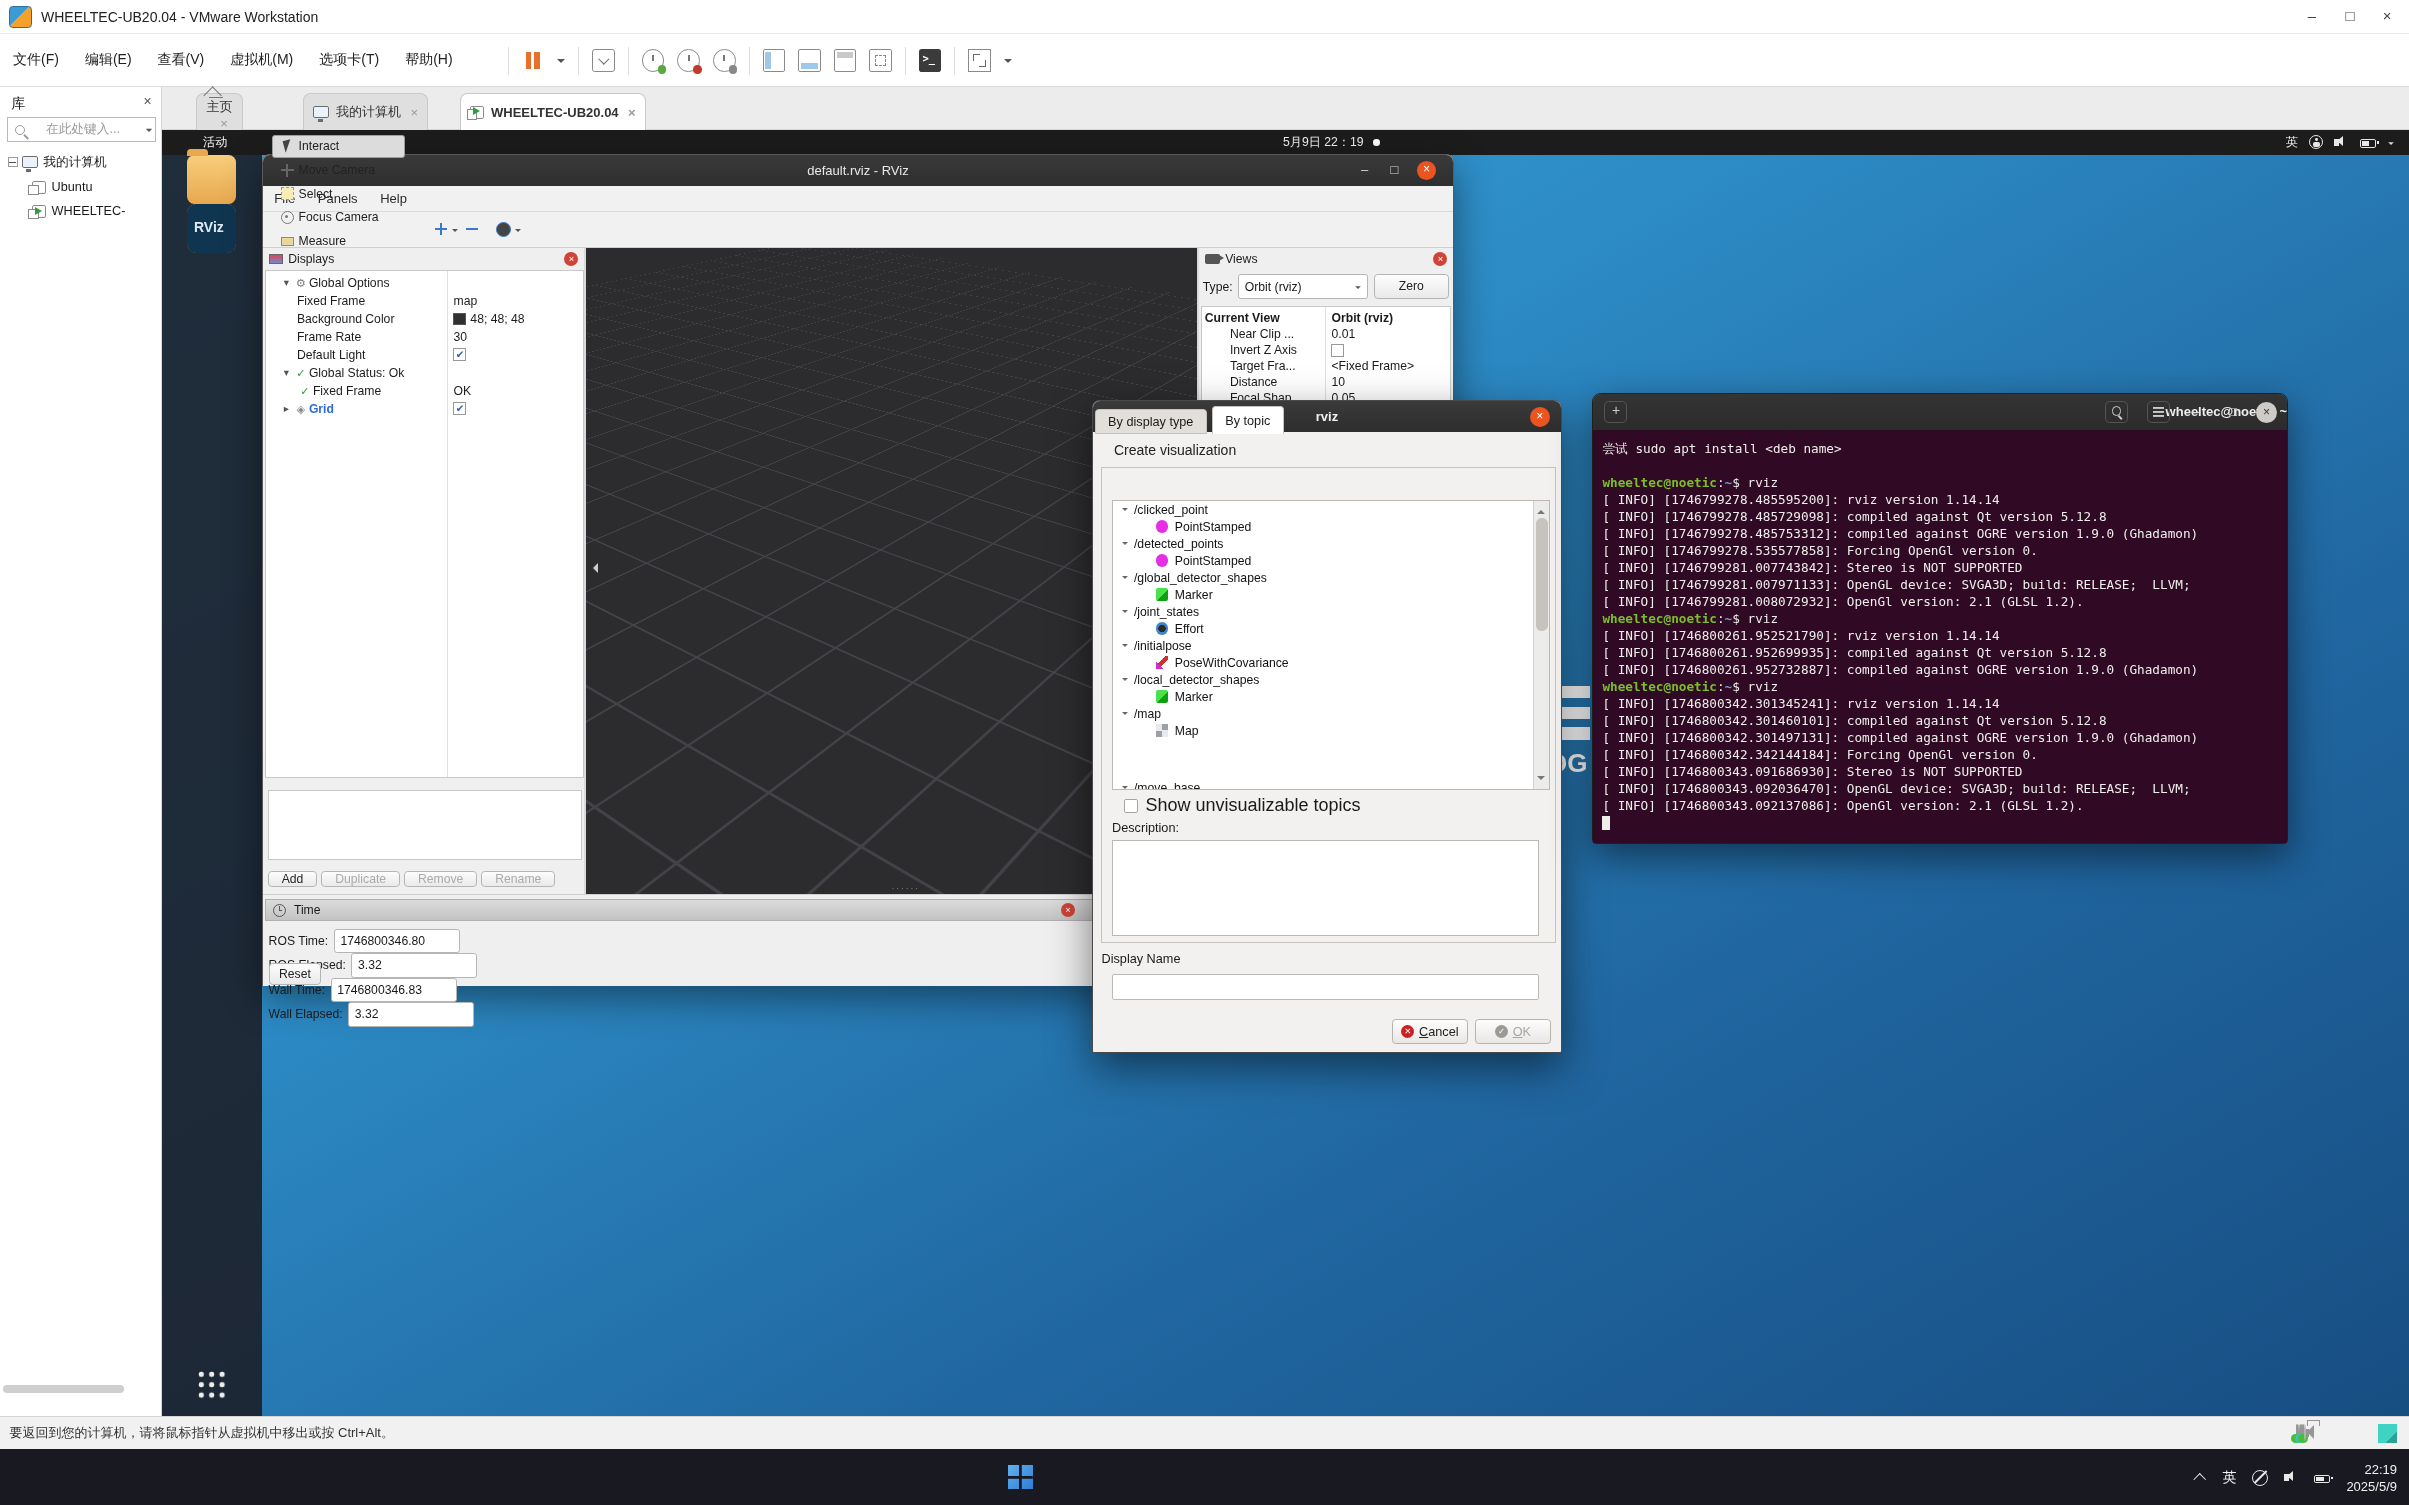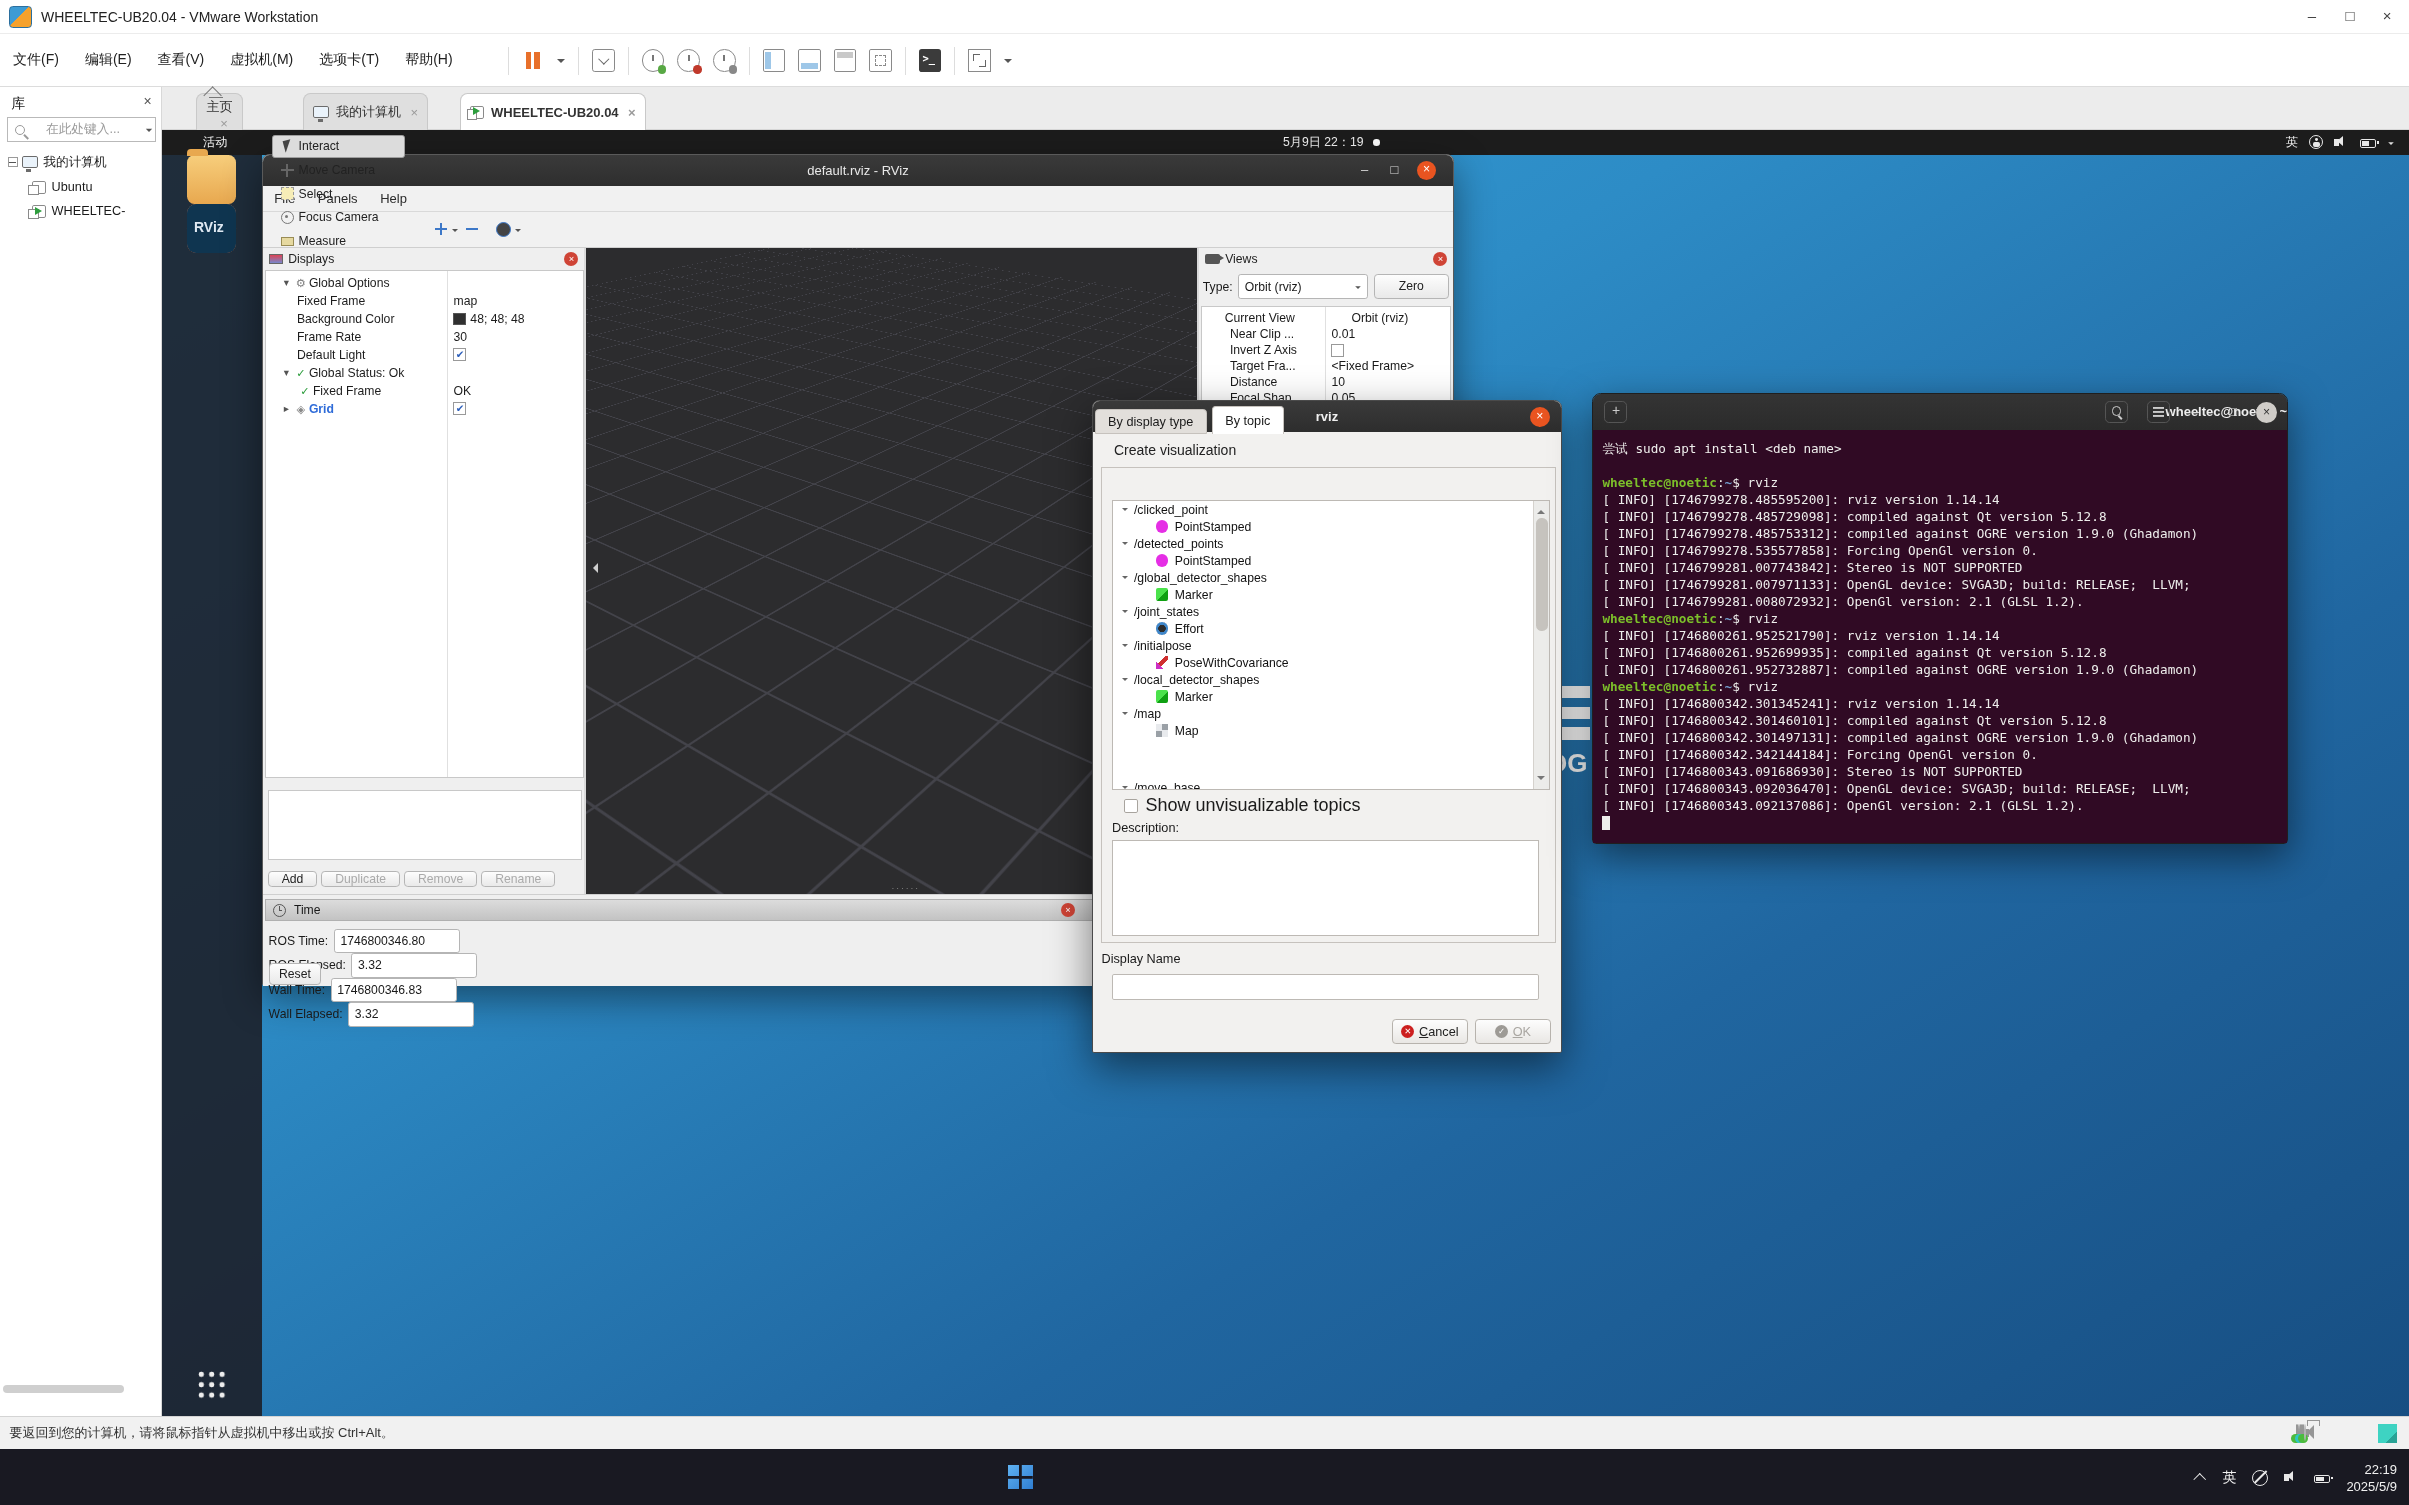--- a/index.html
+++ b/index.html
@@ -196,21 +196,21 @@
   #views-type-row { position:absolute; left:3.8px; top:26px; right:3.8px; height:26px; display:flex; align-items:center; gap:5.6px; font-size:12.2px; }
   #type-combo { width:130px; height:24.5px; background:#fff; border:0.9px solid #b5b5b5; border-radius:2.8px; display:flex; align-items:center; padding:0 5.6px; }
   #type-combo .cv { flex:1; font-size:12.2px; }
   #type-combo .caret { transform:scale(.7); }
   #zero-btn { width:75px; height:24.5px; background:linear-gradient(#fdfdfd,#e9e9e9); border:0.9px solid #b5b5b5; border-radius:3.8px; text-align:center; line-height:22.6px; font-size:12.2px; color:#222; }
   #views-tree { position:absolute; left:1.9px; top:58px; width:250px; bottom:0; background:#fff; border:0.9px solid #c8c8c8; padding-top:3.8px; }
   #views-tree::before { content:""; position:absolute; left:123px; top:0; bottom:0; width:0.9px; background:#e0e0e0; }
   .vrow { display:flex; height:16px; line-height:16px; font-size:12.2px; }
   .vrow .cell-label { width:123px; display:flex; padding-left:2.8px; }
   .vrow:not([data-exp]) .cell-label { padding-left:28px; }
-  .vrow[data-b="1"] { font-weight:normal;margin-left:20px; }
+  .vrow[data-b="1"] { font-weight:bold; }
   .vrow .cell-value { flex:1; padding-left:6.6px; display:flex; align-items:center; gap:4.7px; }
 
   #time-panel { position:absolute; left:0; top:739px; width:100%; height:92px; background:#efefef; border-top:0.9px solid #cfcfcf; }
   #time-strip { position:absolute; left:1.9px; top:4.7px; right:1.9px; height:21.7px; background:linear-gradient(#dcdcdc,#c3c3c3); border:0.9px solid #b0b0b0; display:flex; align-items:center; padding:0 7.5px; gap:7.5px; font-size:12.2px; }
   #time-strip .ph-close { position:absolute; right:375px; }
   #time-fields { position:absolute; left:5.6px; top:34px; display:flex; align-items:center; gap:9.4px; font-size:12.2px; }
   .tfield { display:flex; align-items:center; gap:5.6px; }
   .tinput { width:126px; height:24.5px; background:#fff; border:0.9px solid #b5b5b5; border-radius:2.8px; line-height:22.6px; padding:0 5.6px; font-size:12.2px; }
   #reset-btn { position:absolute; left:5.6px; top:68px; height:22.6px; padding:0 9.4px; background:linear-gradient(#fdfdfd,#e9e9e9); border:0.9px solid #b5b5b5; border-radius:3.8px; font-size:12.2px; line-height:21px; color:#222; }
 

